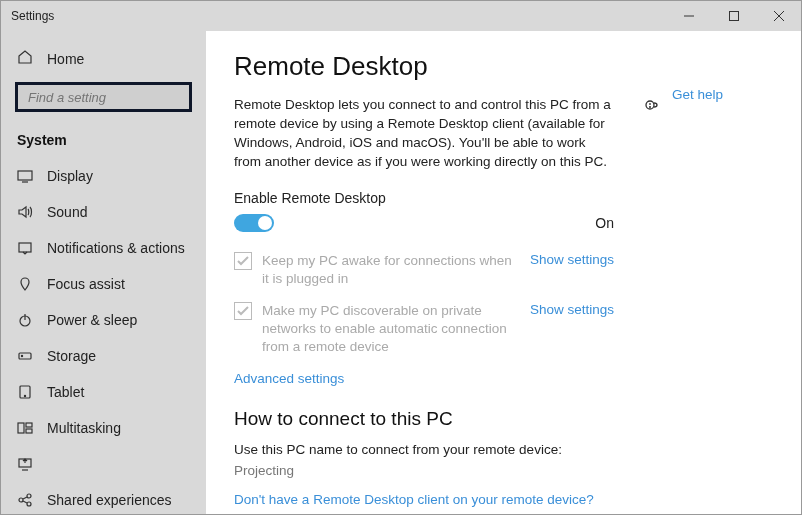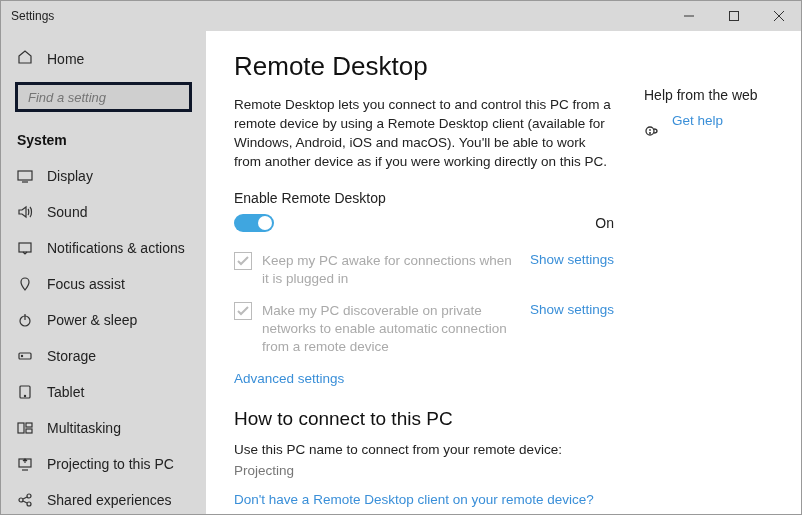--- a/index.html
+++ b/index.html
@@ -330,21 +330,20 @@
         <span>Multitasking</span>
       </div>
       <div class="nav-item">
         <span class="icon">
             <svg viewBox="0 0 16 16">
               <rect x="2" y="3" width="12" height="8"></rect>
               <path d="M5 14h6"></path>
               <path d="M8 7l0-3M6 5l2-2 2 2"></path>
             </svg>
           </span>
-        <span>Projecting to this PC</span>
       </div>
       <div class="nav-item">
         <span class="icon">
             <svg viewBox="0 0 16 16">
               <circle cx="4" cy="8" r="2"></circle>
               <circle cx="12" cy="4" r="2"></circle>
               <circle cx="12" cy="12" r="2"></circle>
               <line x1="6" y1="7" x2="10" y2="5"></line>
               <line x1="6" y1="9" x2="10" y2="11"></line>
             </svg>
@@ -387,21 +386,20 @@
 
         <span class="link link-block">Advanced settings</span>
 
         <h2>How to connect to this PC</h2>
         <div class="plain">Use this PC name to connect from your remote device:</div>
         <div class="pcname">Projecting</div>
         <span class="link">Don't have a Remote Desktop client on your remote device?</span>
       </div>
 
       <div class="aside">
-        <div class="aside-h">Help from the web</div>
         <div class="gethelp">
           <span class="icon">
             <svg viewBox="0 0 16 16">
                 <circle cx="6" cy="8" r="4"></circle>
                 <path d="M10 6c2 0 3 1 3 2s-1 2-3 2"></path>
                 <line x1="6" y1="6" x2="6" y2="8"></line>
                 <circle cx="6" cy="10" r="0.4" fill="#333"></circle>
               </svg>
           </span>
           <span class="link">Get help</span>

